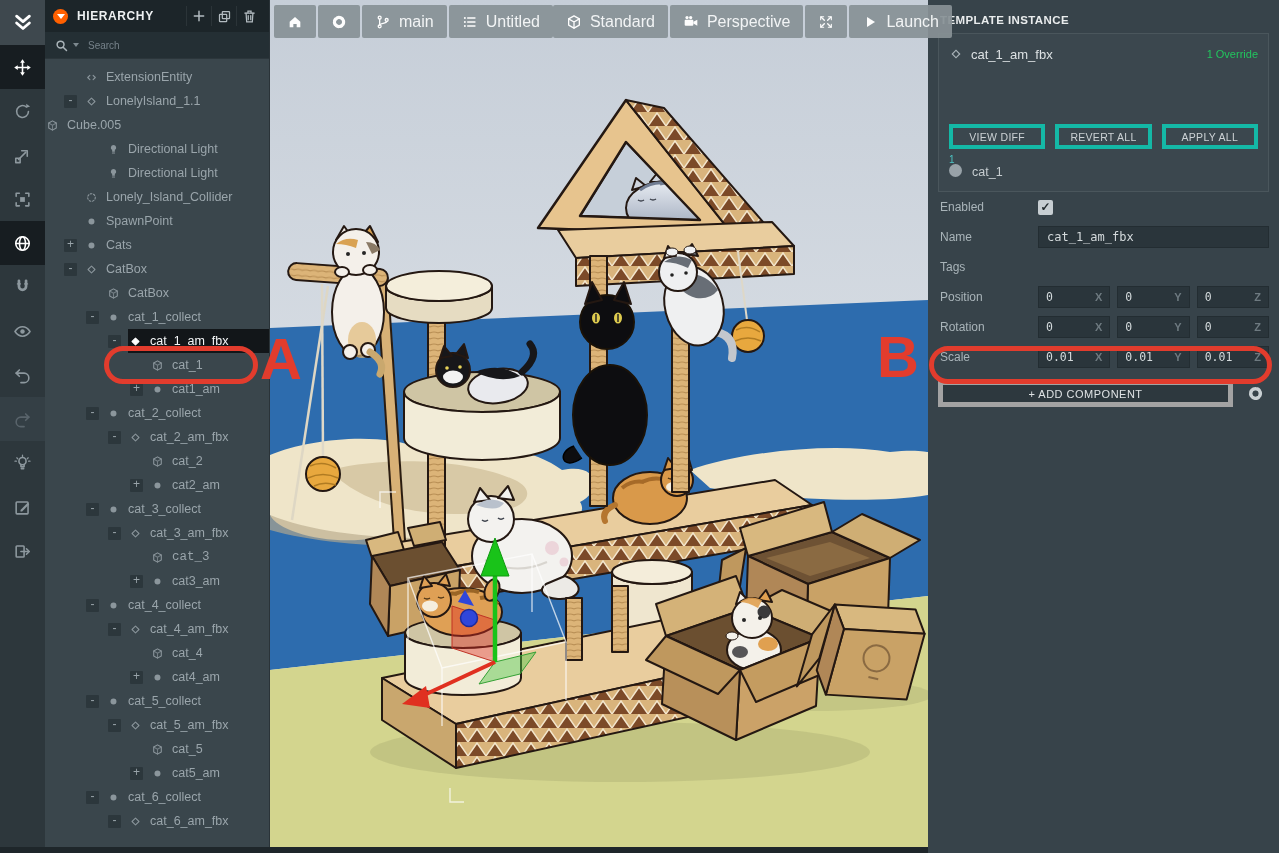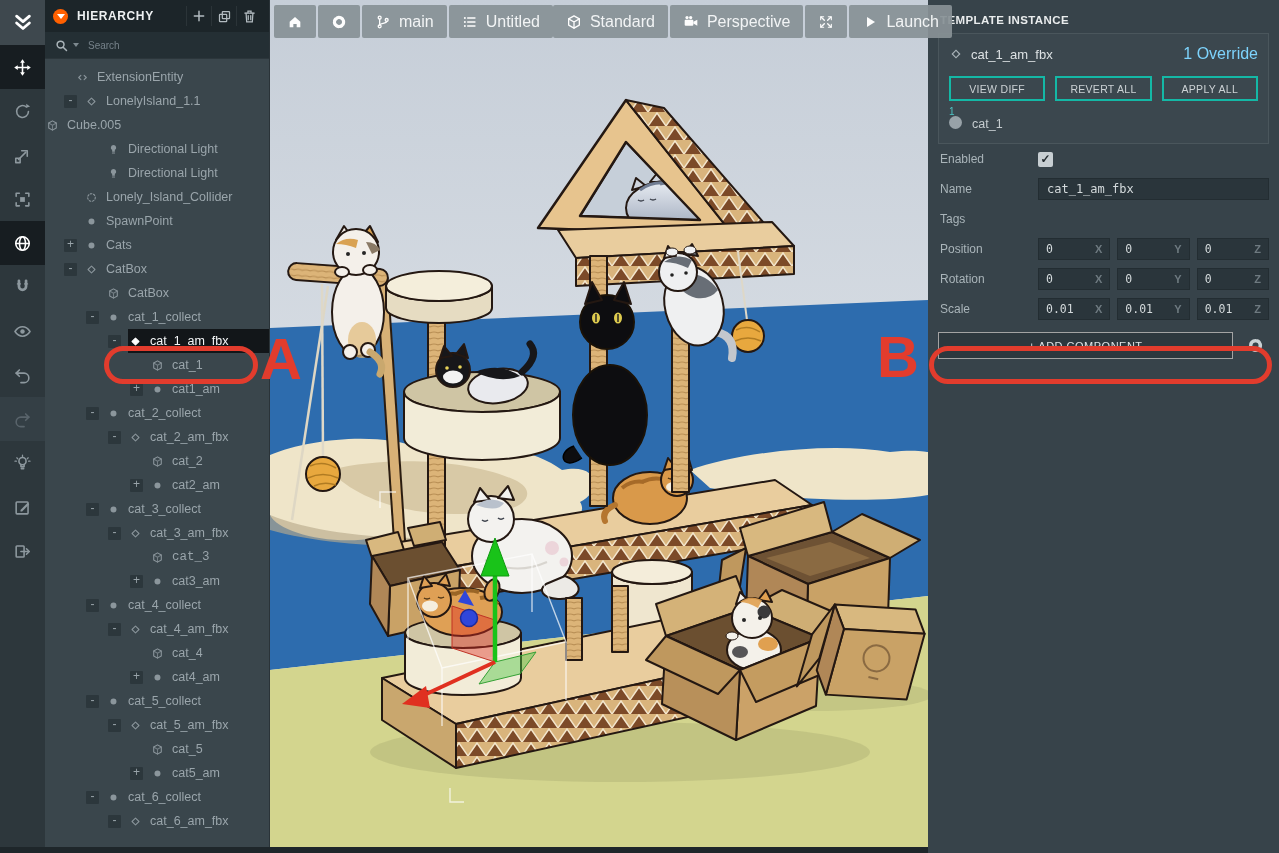--- a/index.html
+++ b/index.html
@@ -46,41 +46,41 @@
   #bottom-strip { position:absolute; left:0; bottom:0; width:928px; height:6px; background:#1e262a; z-index:20; }
 
   
   #inspector { position:absolute; left:928px; top:0; width:351px; height:853px; background:#37434a; }
   #inspector .panel-header { padding-right:10px; }
   .collapse-btn { color:#aab4b9; cursor:pointer; }
   .ti-heading { color:#e9eced; font-size:11.5px; font-weight:bold; letter-spacing:0.4px; padding:14px 12px 7px; }
   .ti-box { margin:0 10px; border:1px solid #4a565c; background:#3b474e; padding:10px; }
   .ti-row1 { display:flex; align-items:center; height:20px; }
   .ti-name { color:#dde2e4; font-size:13px; margin-left:8px; flex:1; }
-  .ti-override { color:#7dd3fc; font-size:16px; }
+  .ti-override { color:#22c55e; font-size:11px; }
   .ti-buttons { display:flex; gap:10px; margin-top:12px; }
-  .ti-btn { flex:1; height:25px; border:2px solid #14b8a6; color:#ccd2d5; font-size:10.5px; letter-spacing:0.3px; display:flex; align-items:center; justify-content:center; background:transparent; cursor:pointer; }
+  .ti-btn { flex:1; height:25px; border:4px solid #14b8a6; color:#ccd2d5; font-size:10.5px; letter-spacing:0.3px; display:flex; align-items:center; justify-content:center; background:transparent; cursor:pointer;margin-top:48px; }
   .ti-item { display:flex; align-items:center; margin-top:14px; height:18px; }
   .ti-item-iconwrap { position:relative; width:14px; }
   .ti-badge { position:absolute; top:-9px; left:0px; color:#4cc4c4; font-size:10px; }
   .ti-item-label { color:#c6cdd0; font-size:12.5px; margin-left:9px; }
   .dot-ic { width:13px; height:13px; border-radius:50%; background:#98a2a8; display:inline-block; }
   #fields { }
   .f-row { display:flex; align-items:center; height:30px; padding:0 10px 0 12px; }
   .f-label { width:98px; color:#a9b4b9; font-size:12px; flex:none; }
   .f-checkbox { width:15px; height:15px; background:#c7ced2; border-radius:2px; color:#222a2e; font-size:12px; line-height:15px; text-align:center; font-weight:bold; cursor:pointer; }
   .f-input { flex:1; background:#2a353b; border:1px solid #232d32; height:22px; color:#d4dadc; font-size:12px; padding:0 8px; outline:none; font-family:"DejaVu Sans Mono", monospace; }
   .f-input::placeholder { color:#6e7a80; font-family:"Liberation Sans", sans-serif; }
   .tags-input { text-align:right; }
   .vec { flex:1; display:flex; gap:7px; }
   .vec-box { flex:1; background:#2a353b; border:1px solid #232d32; height:22px; display:flex; align-items:center; padding:0 7px; cursor:text; }
   .vec-val { flex:1; color:#d4dadc; font-size:11.5px; font-family:"DejaVu Sans Mono", monospace; }
   .vec-axis { color:#6e7a80; font-size:11px; font-weight:bold; }
   .add-row { display:flex; gap:9px; margin:8px 10px 0 10px; align-items:center; }
-  .add-btn { flex:1; height:27px; background:#2d383e; border:1px solid #a3a3a3; color:#dfe3e5; font-size:11px; letter-spacing:0.5px; display:flex; align-items:center; justify-content:center; cursor:pointer; }
+  .add-btn { flex:1; height:27px; background:#2d383e; border:5px solid #a3a3a3; color:#dfe3e5; font-size:11px; letter-spacing:0.5px; display:flex; align-items:center; justify-content:center; cursor:pointer; }
   .gear-btn { width:27px; height:27px; display:flex; align-items:center; justify-content:center; color:#c9d0d3; cursor:pointer; }
 
   
   .ann-rect { position:absolute; border:5px solid #e23c2d; border-radius:19px; z-index:60; pointer-events:none; }
   #annA { left:104px; top:346px; width:154px; height:38px; }
   #annB { left:929px; top:346px; width:343px; height:38px; }
   .ann-letter { position:absolute; color:#e23c2d; font-size:58px; font-weight:bold; z-index:60; line-height:1; pointer-events:none; }
   #letterA { left:260px; top:330px; }
   #letterB { left:877px; top:328px; }
 </style>
@@ -226,21 +226,21 @@
     <span class="icon" style="color:#aab4b9">
       <svg width="15" height="15" viewBox="0 0 24 24" fill="none" stroke="currentColor" stroke-width="2.4" stroke-linecap="round">
           <circle cx="10.5" cy="10.5" r="5.5"></circle>
           <path d="M14.7 14.7L20 20"></path>
         </svg>
     </span>
     <span class="caret"></span>
     <input id="search-input" placeholder="Search" style="">
   </div>
   <div id="tree">
-      <div class="tree-row" style="padding-left: 30px;">
+      <div class="tree-row" style="padding-left: 39px;">
         <span class="row-core">
           <span class="t-icon icon">
             <svg width="13" height="13" viewBox="0 0 24 24" fill="none" stroke="currentColor" stroke-width="2" stroke-linecap="round" stroke-linejoin="round">
               <path d="M9 8l-4 4 4 4M15 8l4 4-4 4"></path>
             </svg>
           </span>
           <span class="t-label">ExtensionEntity</span>
         </span>
       </div>
       <div class="tree-row" style="padding-left: 19px;">

